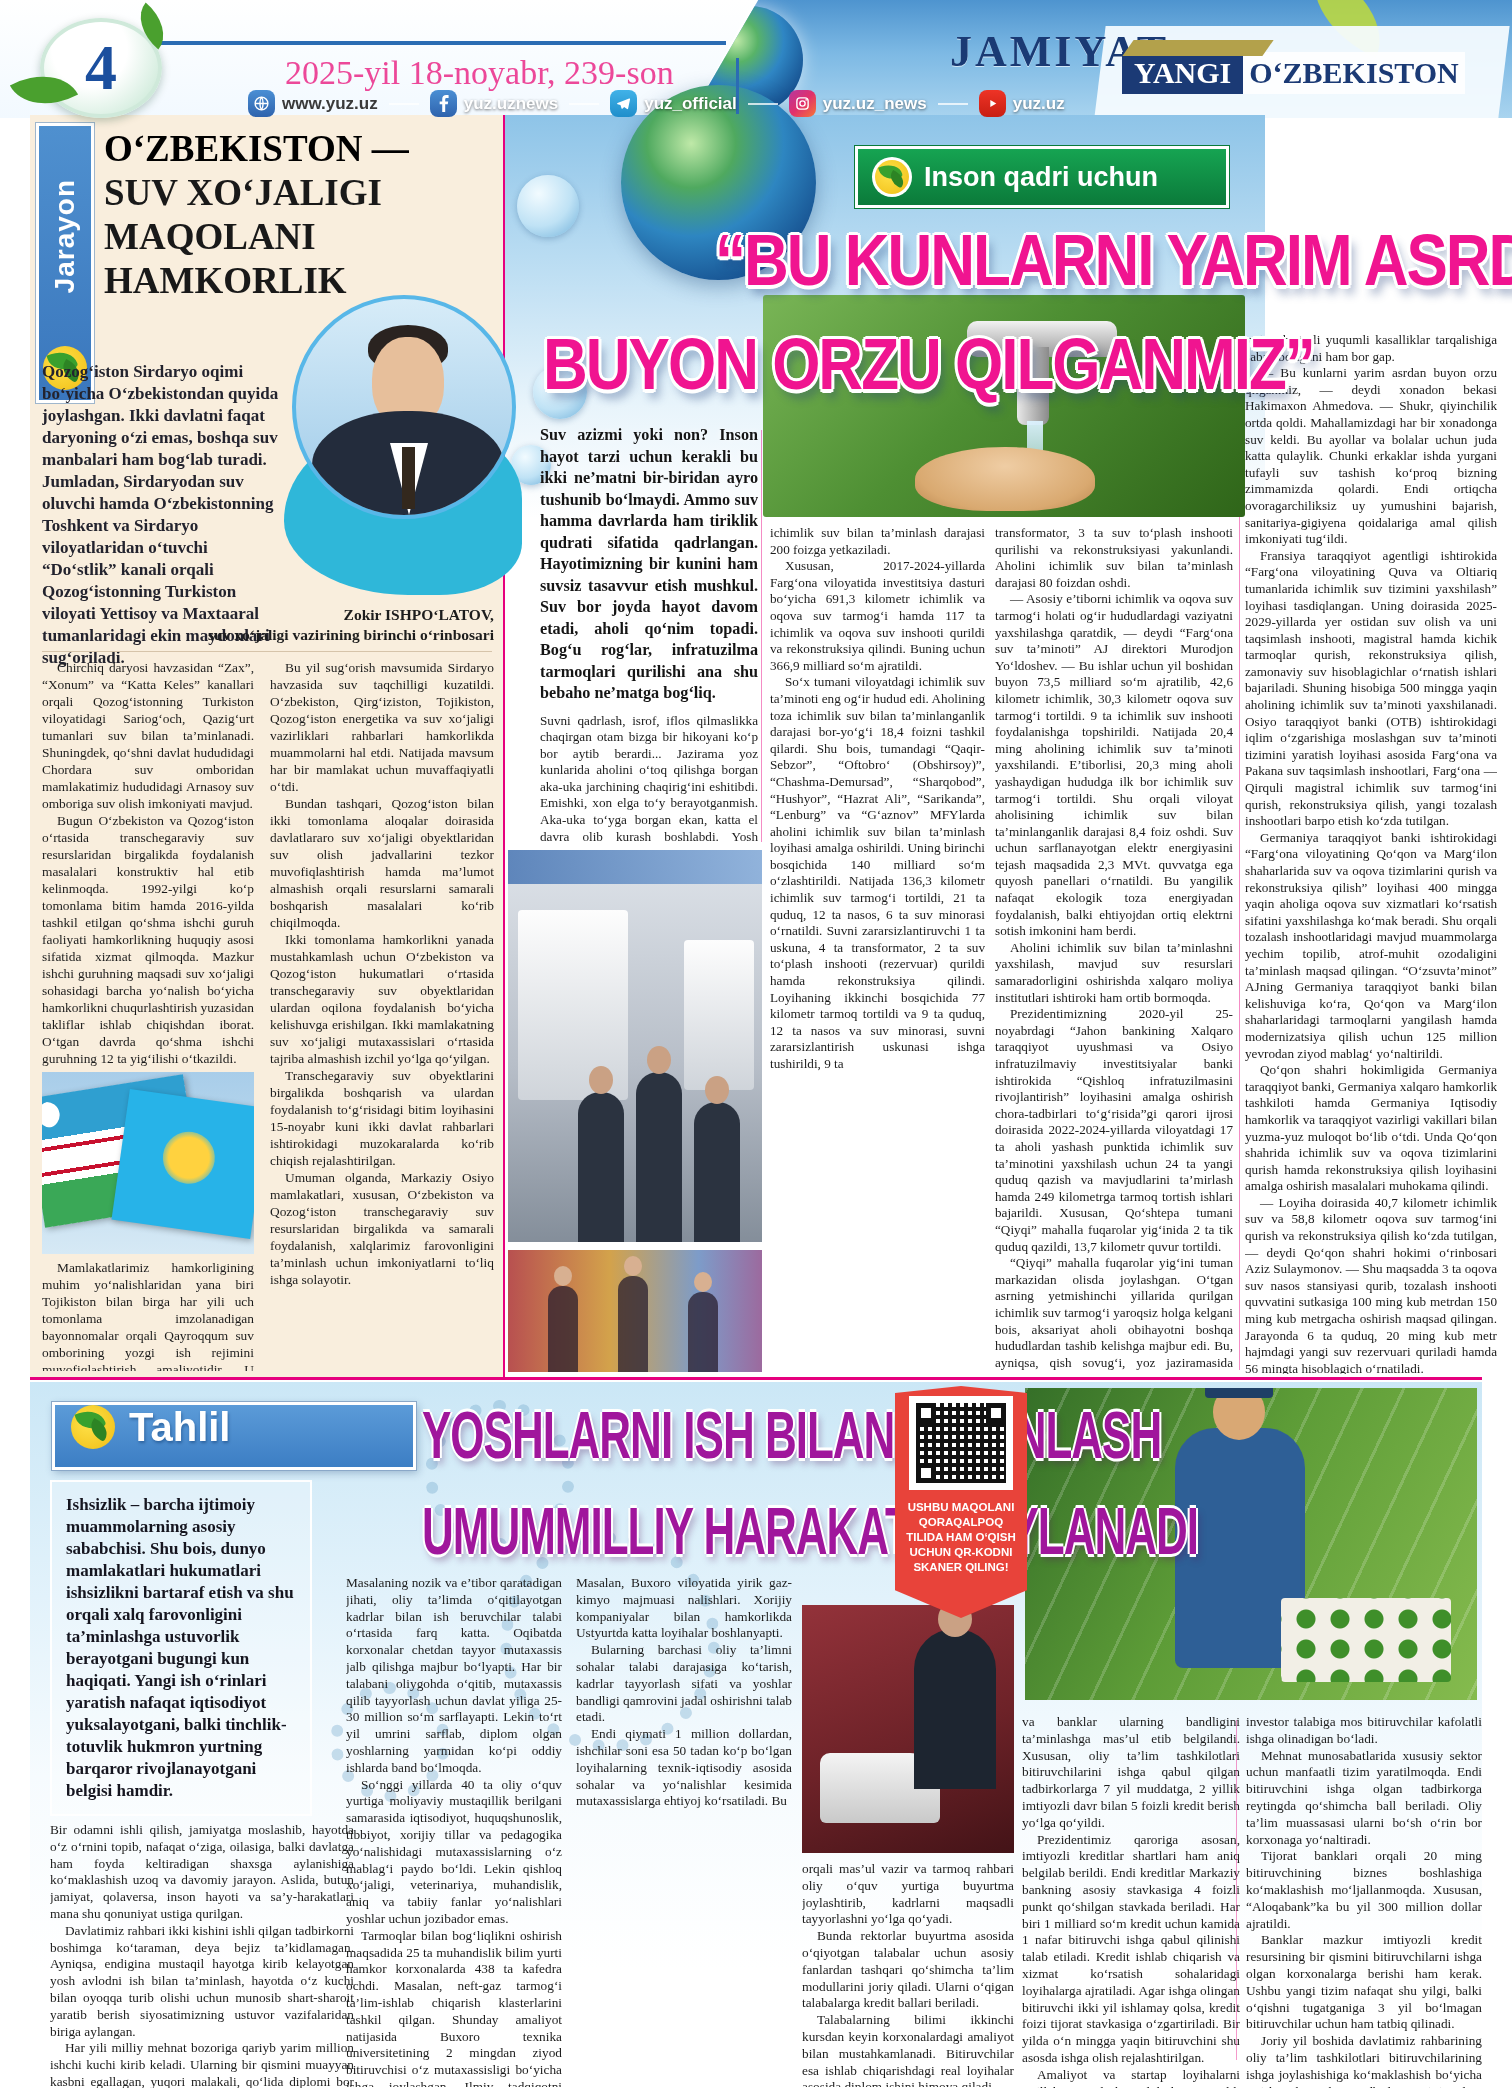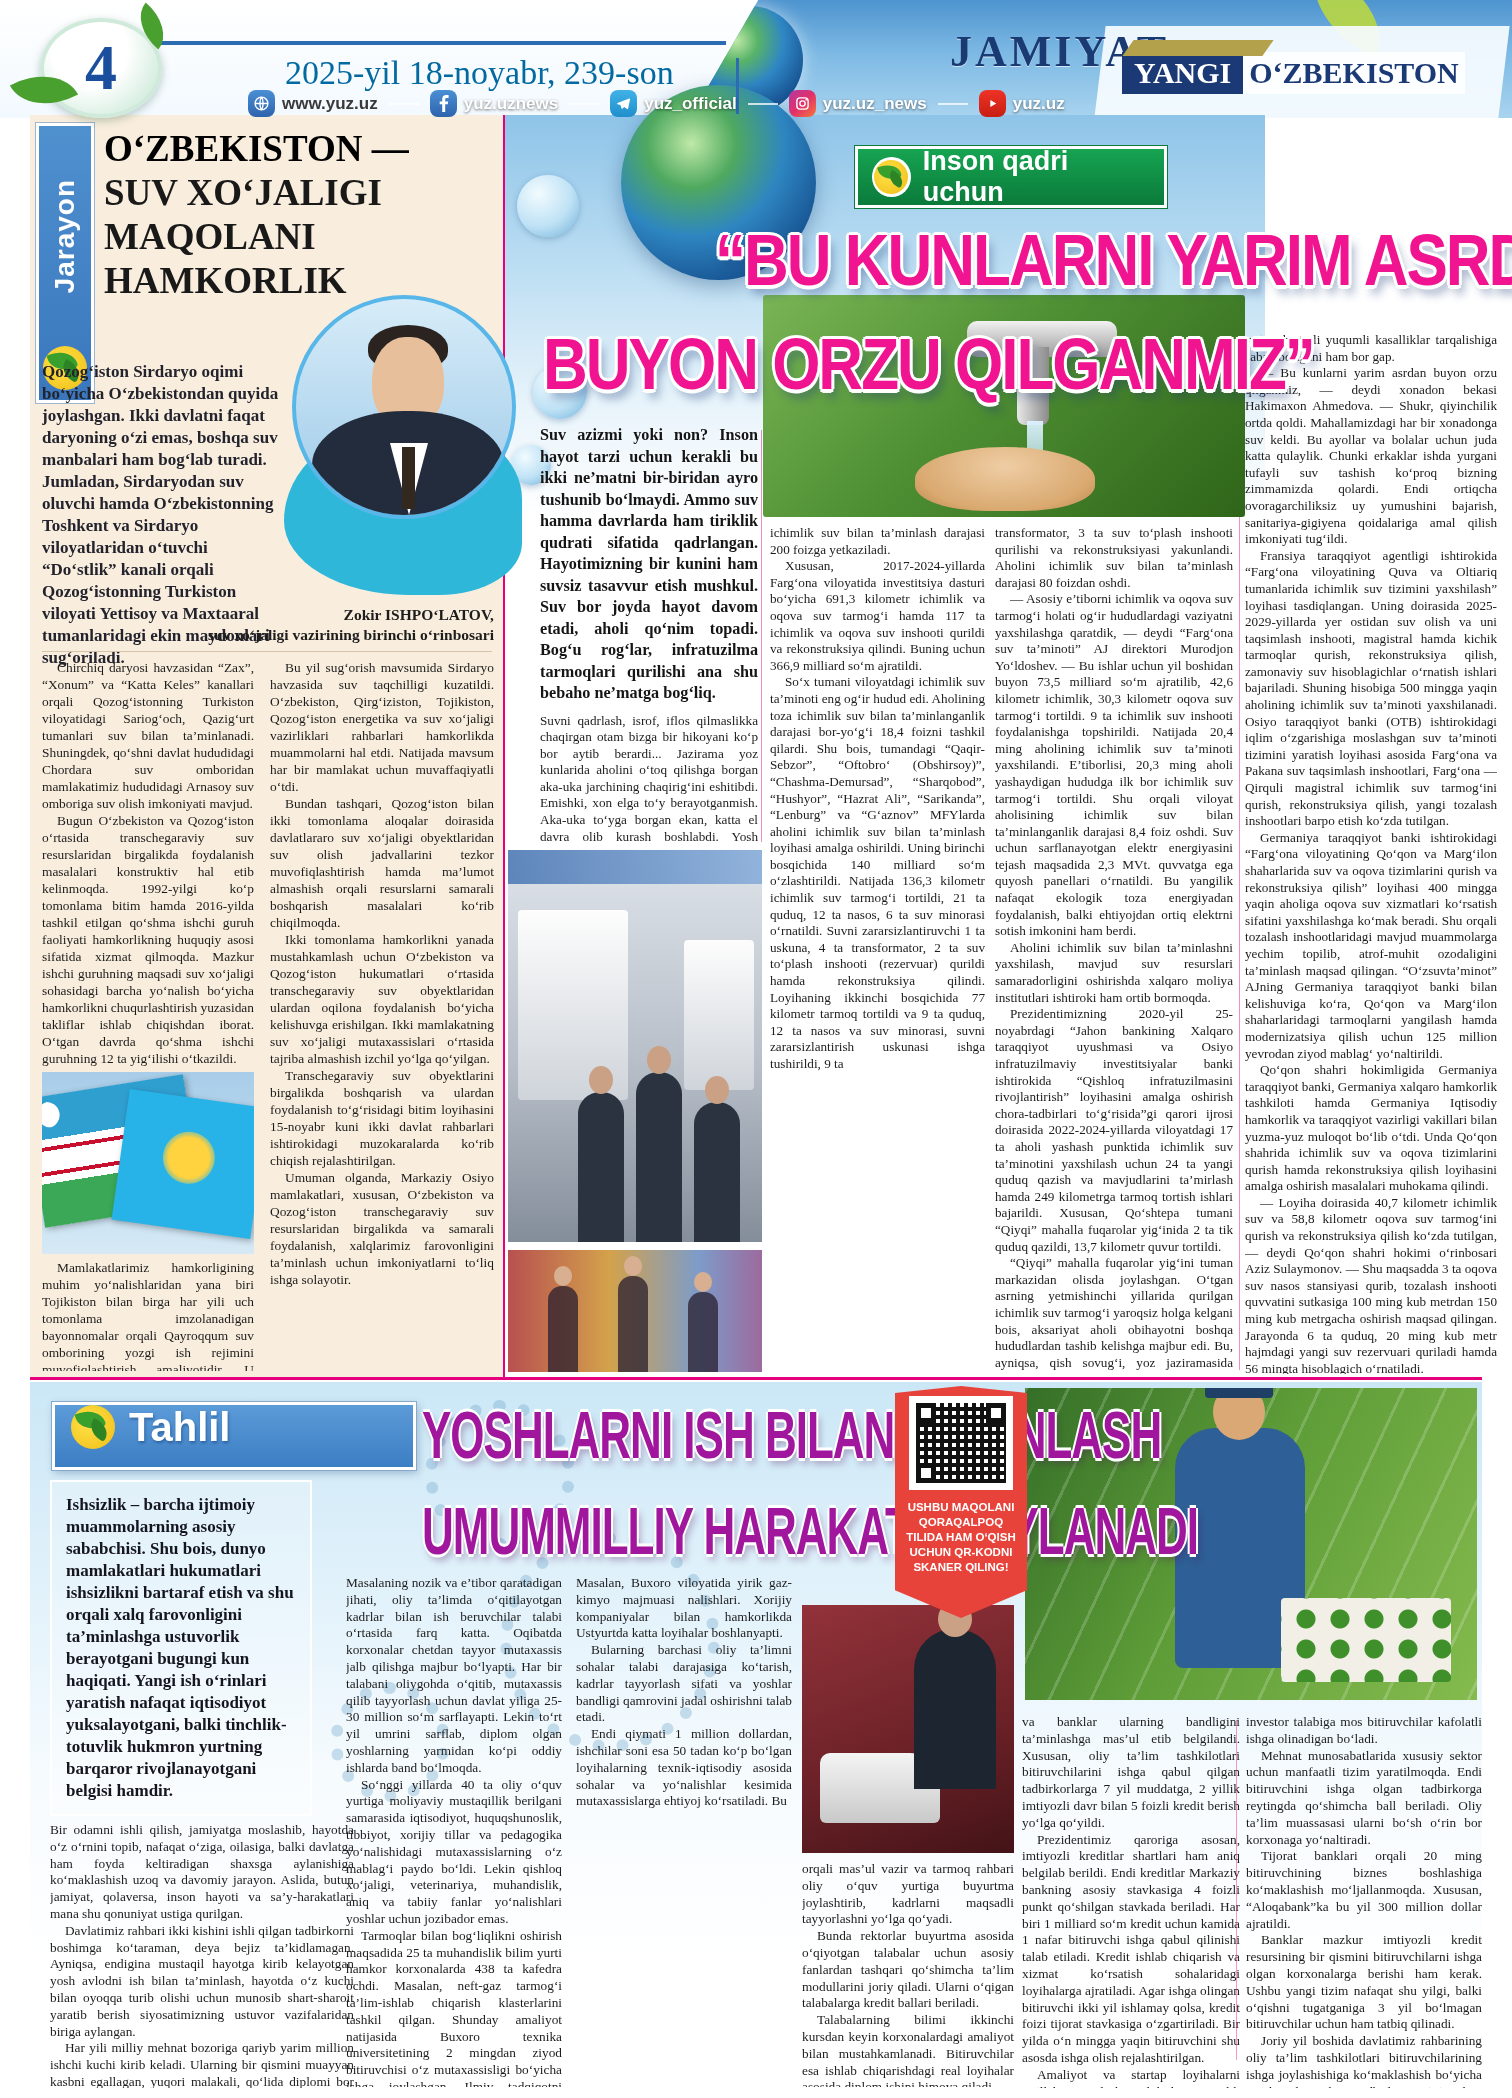--- a/index.html
+++ b/index.html
@@ -23,21 +23,21 @@
   .rule-double { position:absolute; left:108px; top:41px; width:618px; height:4px;
     border-top:3px solid #2b6cb3; border-bottom:1px solid #2b6cb3; z-index:3; }
   .page-badge { position:absolute; left:40px; top:18px; width:122px; height:100px; border-radius:50%;
     background:radial-gradient(circle at 40% 30%,#ffffff 40%,#d9efe2 75%,#bfe3cc);
     border:4px solid #cfe9da; box-shadow:0 3px 8px rgba(0,60,30,.25); z-index:4;
     display:flex; align-items:center; justify-content:center; }
   .page-badge .num { font:bold 64px "Liberation Serif",serif; color:#1b4f9e; }
   .page-badge .leaf1,.page-badge .leaf2 { position:absolute; background:#4aa02e; border-radius:0 100% 0 100%; }
   .page-badge .leaf1 { width:56px; height:40px; left:-28px; bottom:4px; transform:rotate(-28deg); }
   .page-badge .leaf2 { width:40px; height:28px; right:-14px; top:-10px; transform:rotate(40deg); }
-  .date-txt { position:absolute; left:285px; top:54px; font:34px "Liberation Serif",serif; color:#0369a1; z-index:3; }
+  .date-txt { position:absolute; left:285px; top:54px; font:34px "Liberation Serif",serif; color:#ec4899; z-index:3; }
   .vbar { position:absolute; left:736px; top:58px; width:3px; height:56px; background:#2b6cb3; z-index:3; }
   .jamiyat { position:absolute; left:950px; top:26px; font:bold 44px "Liberation Serif",serif;
     color:#1a3a74; letter-spacing:3px; z-index:3; text-shadow:0 1px 0 rgba(255,255,255,.6); }
   .brand { position:absolute; left:1122px; top:52px; z-index:3; white-space:nowrap; }
   .brand .gold { position:absolute; left:6px; top:-12px; width:140px; height:16px; background:#b3a14b; transform:skewX(-35deg); }
   .brand .yangi { display:inline-block; background:#1b3a75; color:#fff; font:bold 30px "Liberation Serif",serif; padding:4px 12px; }
   .brand .ozb { display:inline-block; color:#1b3a75; font:bold 30px "Liberation Serif",serif; padding:4px 6px; background:rgba(255,255,255,.85); }
 
   .social { position:absolute; left:248px; top:90px; z-index:4; display:flex; align-items:center; gap:11px; }
   .s-item { display:flex; align-items:center; gap:7px; }
@@ -102,21 +102,21 @@
   
   .main-art { position:absolute; left:503px; top:0; width:1009px; height:1377px; z-index:2; }
   .banner-main { position:absolute; left:0; top:115px; width:762px; height:404px;
     background:linear-gradient(180deg,#8ec4e8 0%,#b9dcf2 35%,#e8f4fb 72%,rgba(255,255,255,0) 100%); }
   .banner-main .globe2 { position:absolute; left:118px; top:-30px; width:195px; height:195px; border-radius:50%;
     background:radial-gradient(circle at 36% 30%, #bfe9a8 0%, #4fa95f 24%, #2e86c1 50%, #16508f 80%, #0e3a6d 100%);
     box-shadow:0 6px 20px rgba(20,60,110,.35); }
   .drop { position:absolute; border-radius:50%;
     background:radial-gradient(circle at 35% 30%,#f2fbff,#bfe2f5 55%,#6fb0da); box-shadow:0 2px 6px rgba(30,80,130,.3); }
   .divider-left { position:absolute; left:0; top:115px; width:2px; height:1262px; background:#e6007e; }
-  .inson-badge { position:absolute; left:352px; top:146px; width:312px; height:62px;
+  .inson-badge { position:absolute; left:352px; top:146px; width:374px; height:62px;
     background:linear-gradient(180deg,#16a452,#0b7a3a); border:3px solid #fff; box-shadow:0 0 0 1px #0b7a3a;
     display:flex; align-items:center; gap:12px; padding:0 14px; z-index:5; }
   .inson-badge .lg { background:#fff; border-radius:50%; width:40px; height:40px; display:flex; align-items:center; justify-content:center; }
   .inson-badge .txt { color:#fff; font:bold 27px "Liberation Sans",sans-serif; }
   .mh { position:absolute; font:bold 62px "Liberation Sans",sans-serif; color:#f01490; letter-spacing:-2px;
     transform:scaleY(1.18); transform-origin:top left; white-space:nowrap; z-index:4;
     text-shadow:-3px 0 0 #fff,3px 0 0 #fff,0 -3px 0 #fff,0 3px 0 #fff,-2px -2px 0 #fff,2px 2px 0 #fff,-2px 2px 0 #fff,2px -2px 0 #fff,5px 7px 9px rgba(30,60,120,.4); }
   .mh1 { left:212px; top:218px; }
   .mh2 { left:40px; top:322px; }
   .tap-photo { position:absolute; left:260px; top:295px; width:482px; height:222px; overflow:hidden; border-radius:3px;

